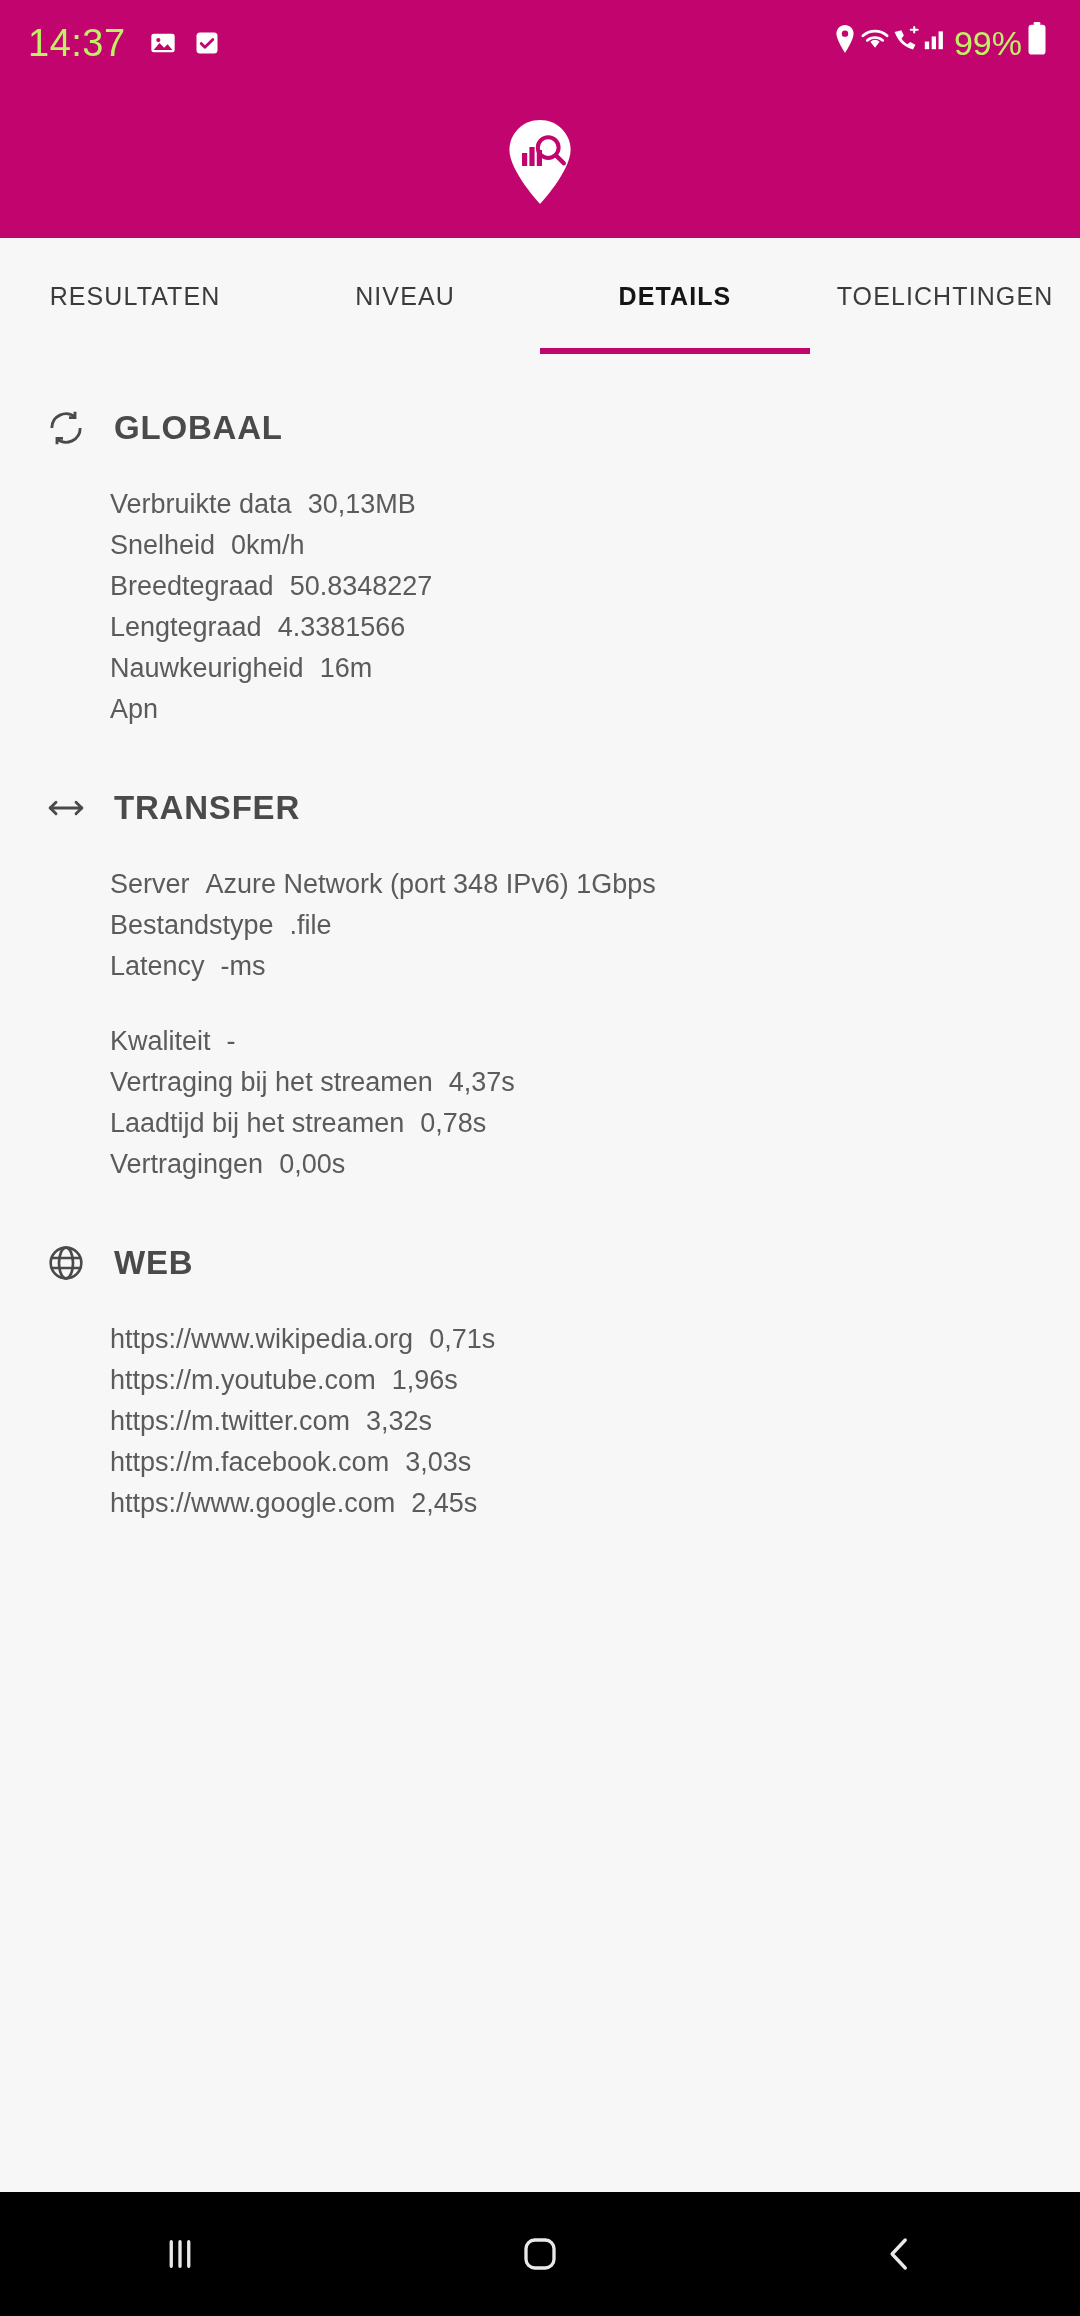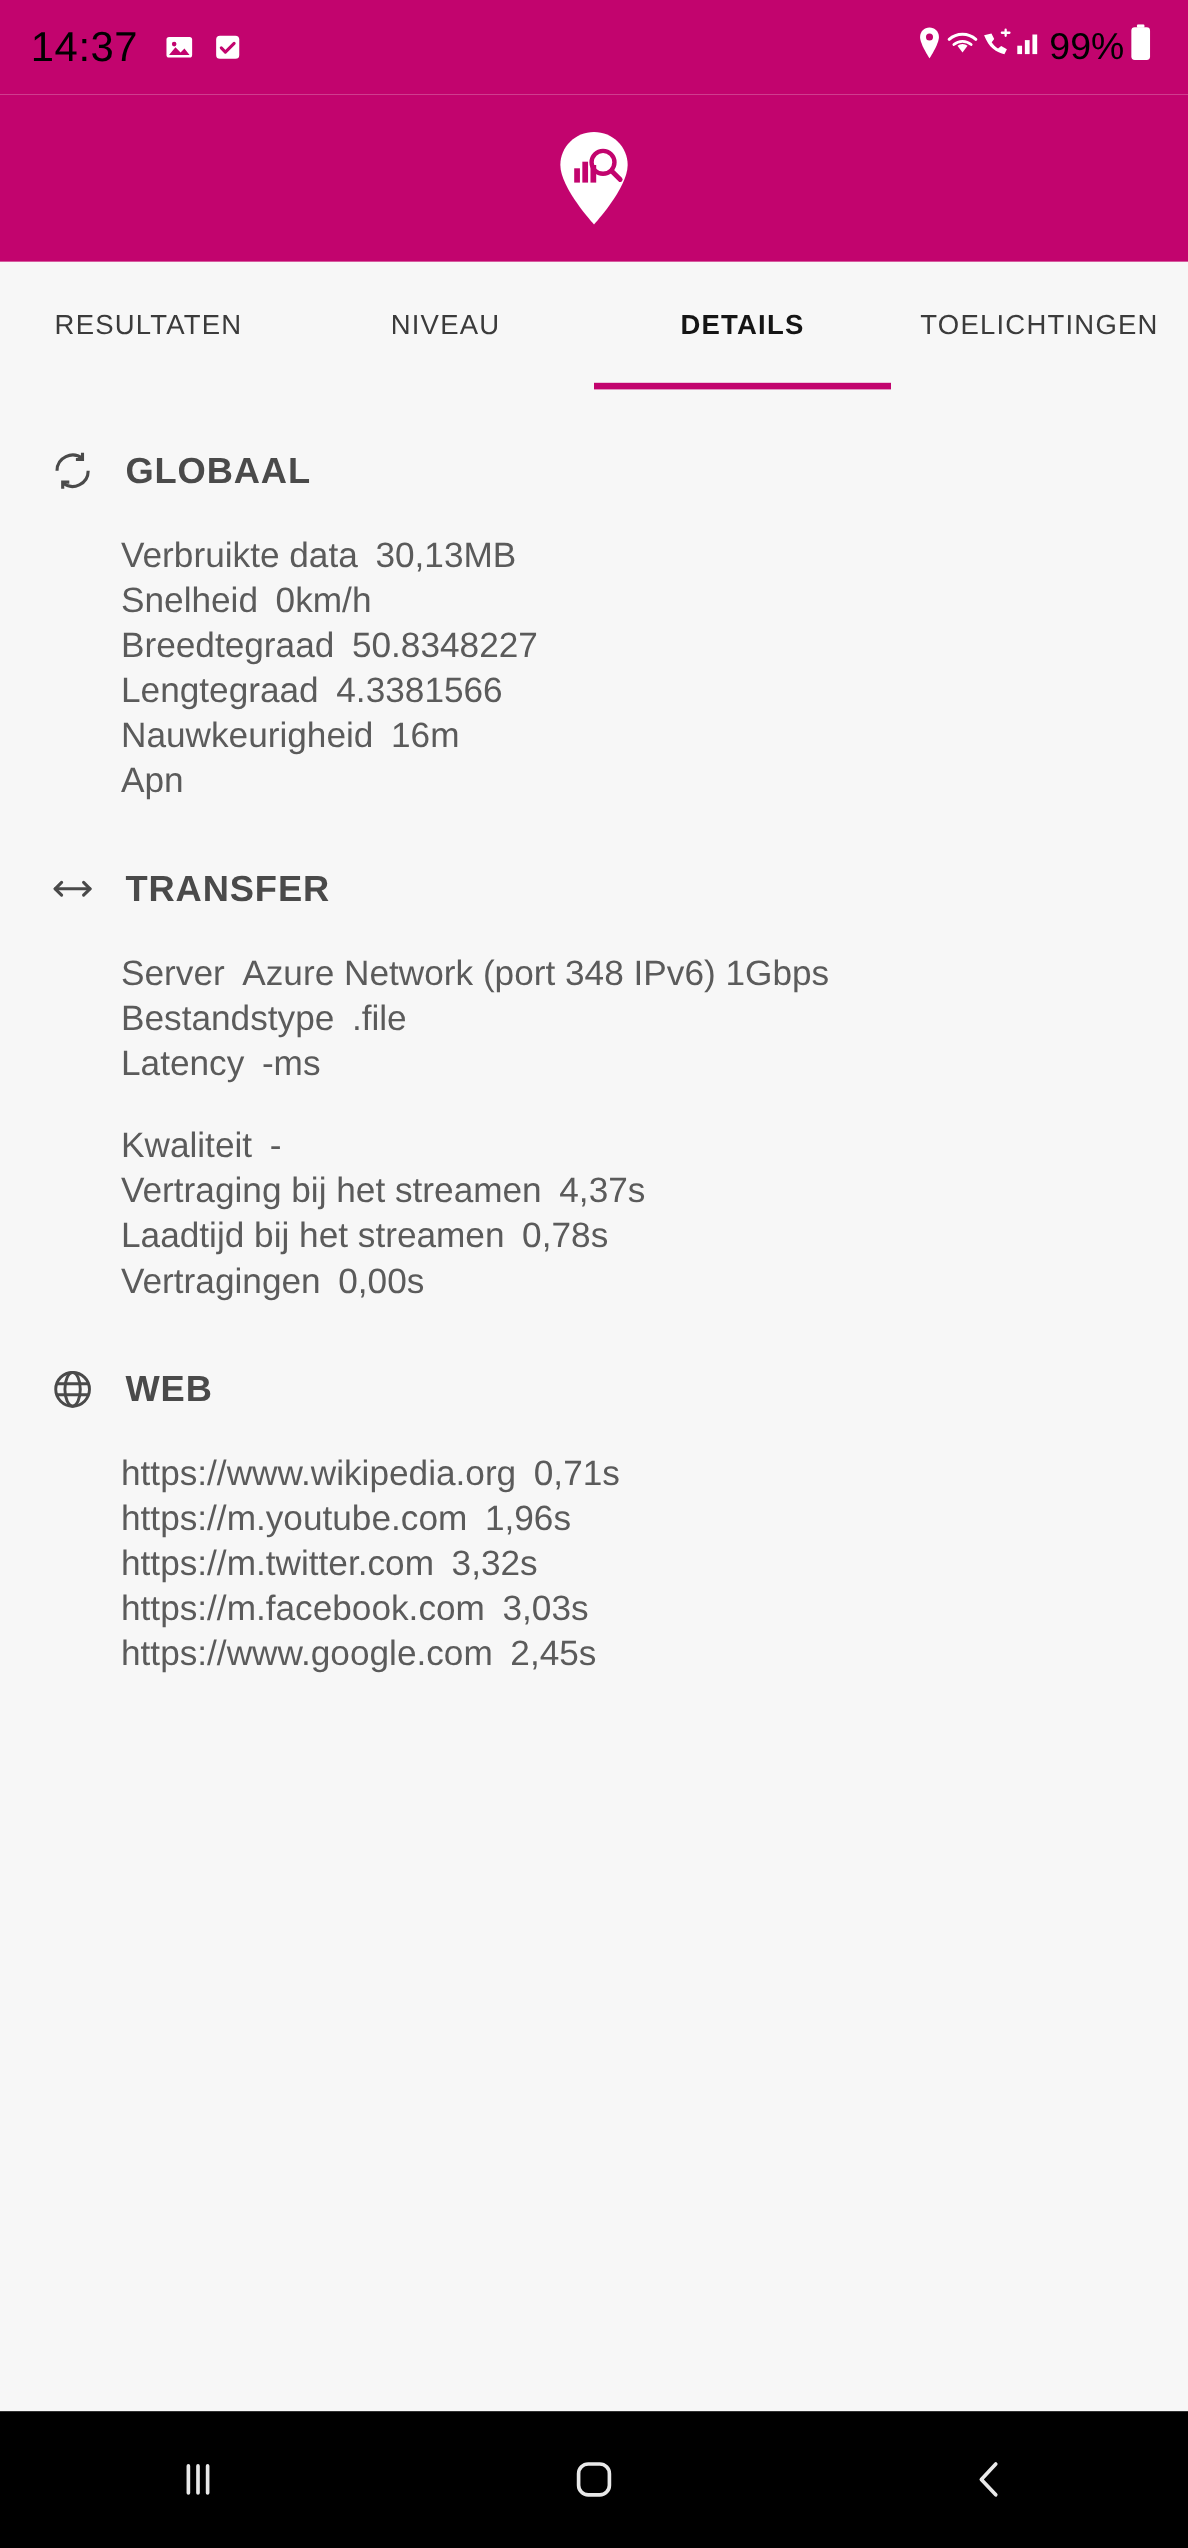--- a/index.html
+++ b/index.html
@@ -19,21 +19,21 @@
     flex-direction: column;
   }
 
   
   .statusbar {
     height: 86px;
     background: #c2046e;
     display: flex;
     align-items: center;
     padding: 17px 28px;
-    color: #000000;
+    color: #bef264;
     flex: 0 0 auto;
   }
   .status-clock {
     font-size: 38px;
     letter-spacing: 0.5px;
     font-weight: 400;
   }
   .status-left-icons {
     display: flex;
     align-items: center;
@@ -139,21 +139,21 @@
     font-size: 33px;
     font-weight: 700;
     letter-spacing: 0.8px;
     color: #4a4a4a;
   }
   .section-body {
     margin-top: 34px;
     padding-left: 70px;
   }
   .row {
-    font-size: 32px;
+    font-size: 27px;
     line-height: 41px;
     color: #5b5b5b;
     white-space: nowrap;
   }
   .row .k { color: #5b5b5b; }
   .row .v { color: #5b5b5b; margin-left: 16px; }
 
   
   #sec-globaal .section-head { margin-top: 52px; }
   #sec-transfer .section-head { margin-top: 56px; }

